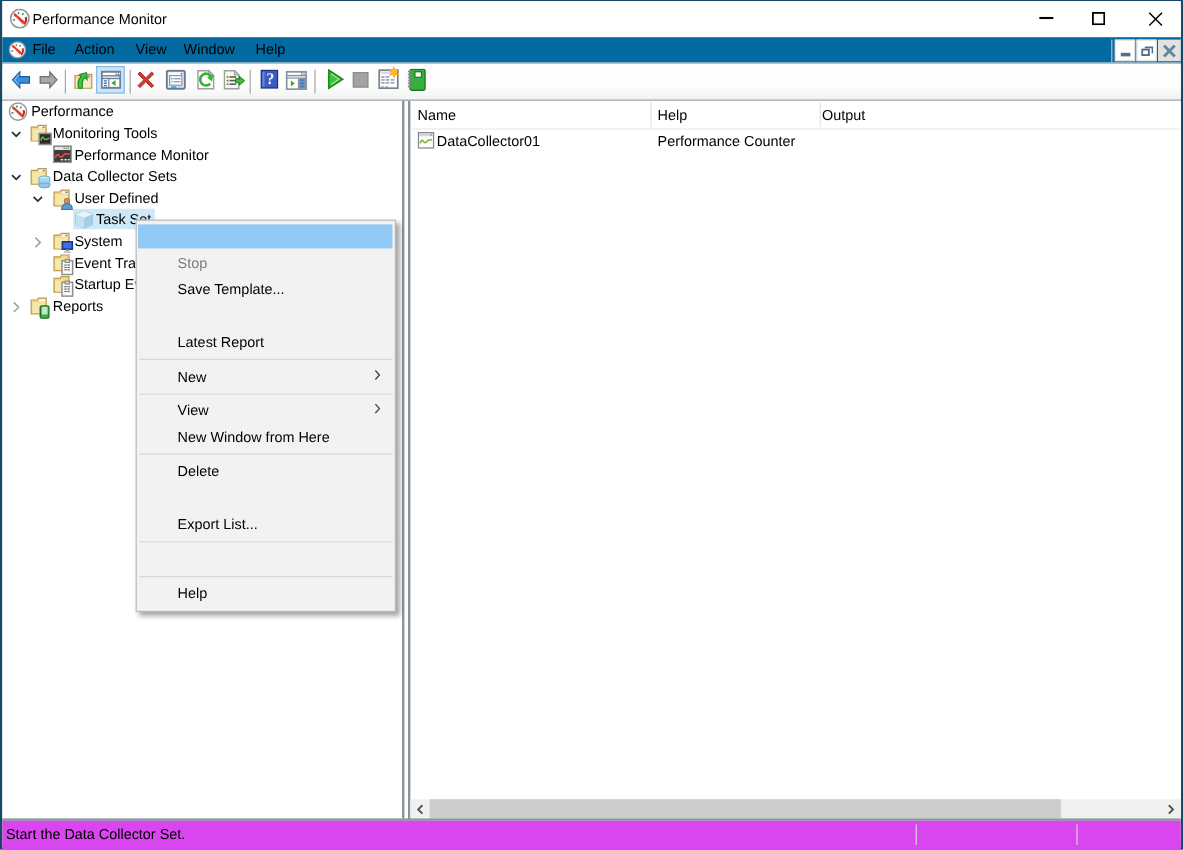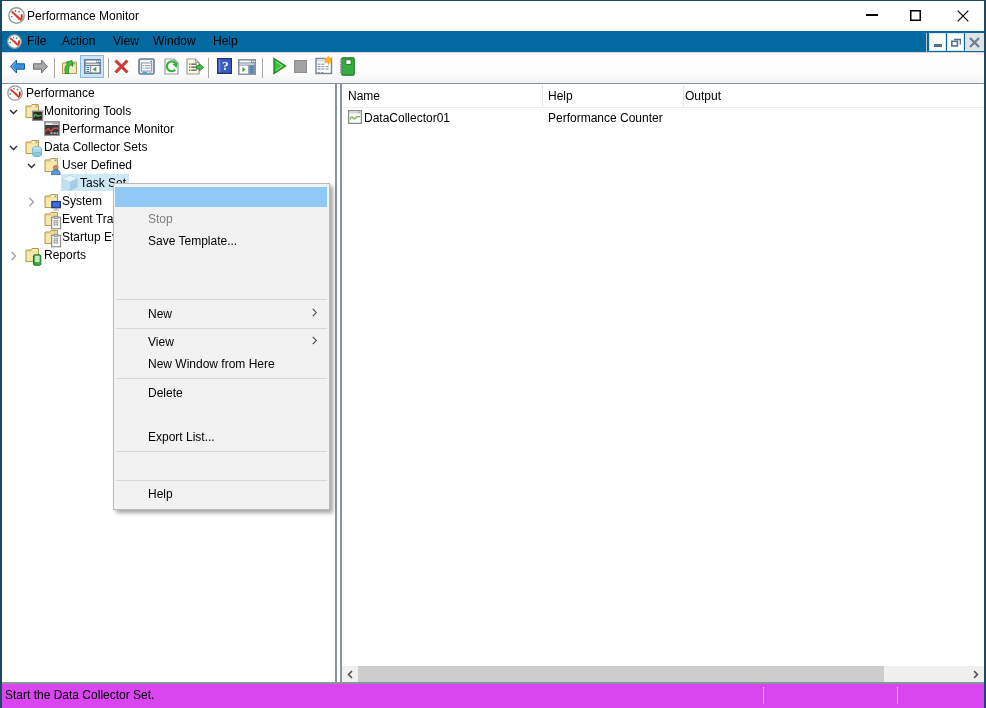--- a/index.html
+++ b/index.html
@@ -379,20 +379,21 @@
       <svg class="a" style="left:631px;top:4px" width="6" height="9" viewBox="0 0 6 9">
           <path d="M1 1 L4.5 4.5 L1 8" fill="none" stroke="#505050" stroke-width="1.6"></path>
         </svg>
     </div>
   </div>
   <div id="panebottom"></div>
   <div id="cmenu">
     <div class="a" style="left:1px;top:3px;width:212px;height:20px;background:#90c8f6"></div>
     <div class="ci" style="top:24px;color:#7c7c7c">Stop</div>
     <div class="ci" style="top:46px">Save Template...</div>
+    <div class="ci" style="top:90px">Latest Report</div>
     <div class="csep" style="top:115px"></div>
     <div class="ci" style="top:119px">New</div>
     <svg class="carrow" style="top:124px" width="5" height="9" viewBox="0 0 5 9">
         <path d="M0.8 0.8 L4.2 4.5 L0.8 8.2" fill="none" stroke="#454545" stroke-width="1.1"></path>
       </svg>
     <div class="csep" style="top:144px"></div>
     <div class="ci" style="top:147px">View</div>
     <svg class="carrow" style="top:152px" width="5" height="9" viewBox="0 0 5 9">
         <path d="M0.8 0.8 L4.2 4.5 L0.8 8.2" fill="none" stroke="#454545" stroke-width="1.1"></path>
       </svg>

